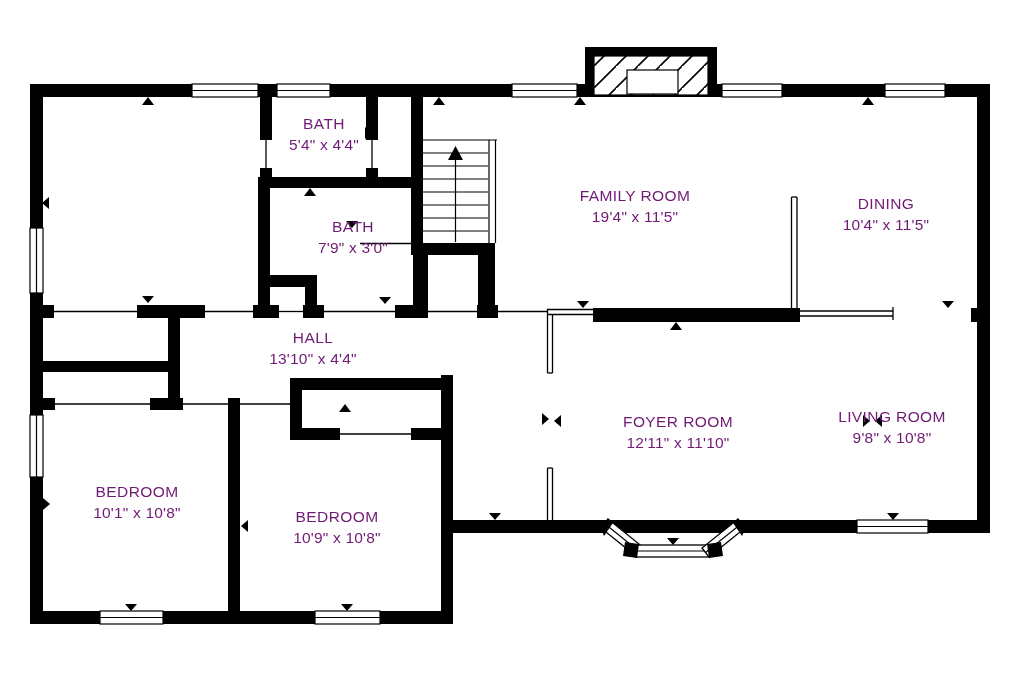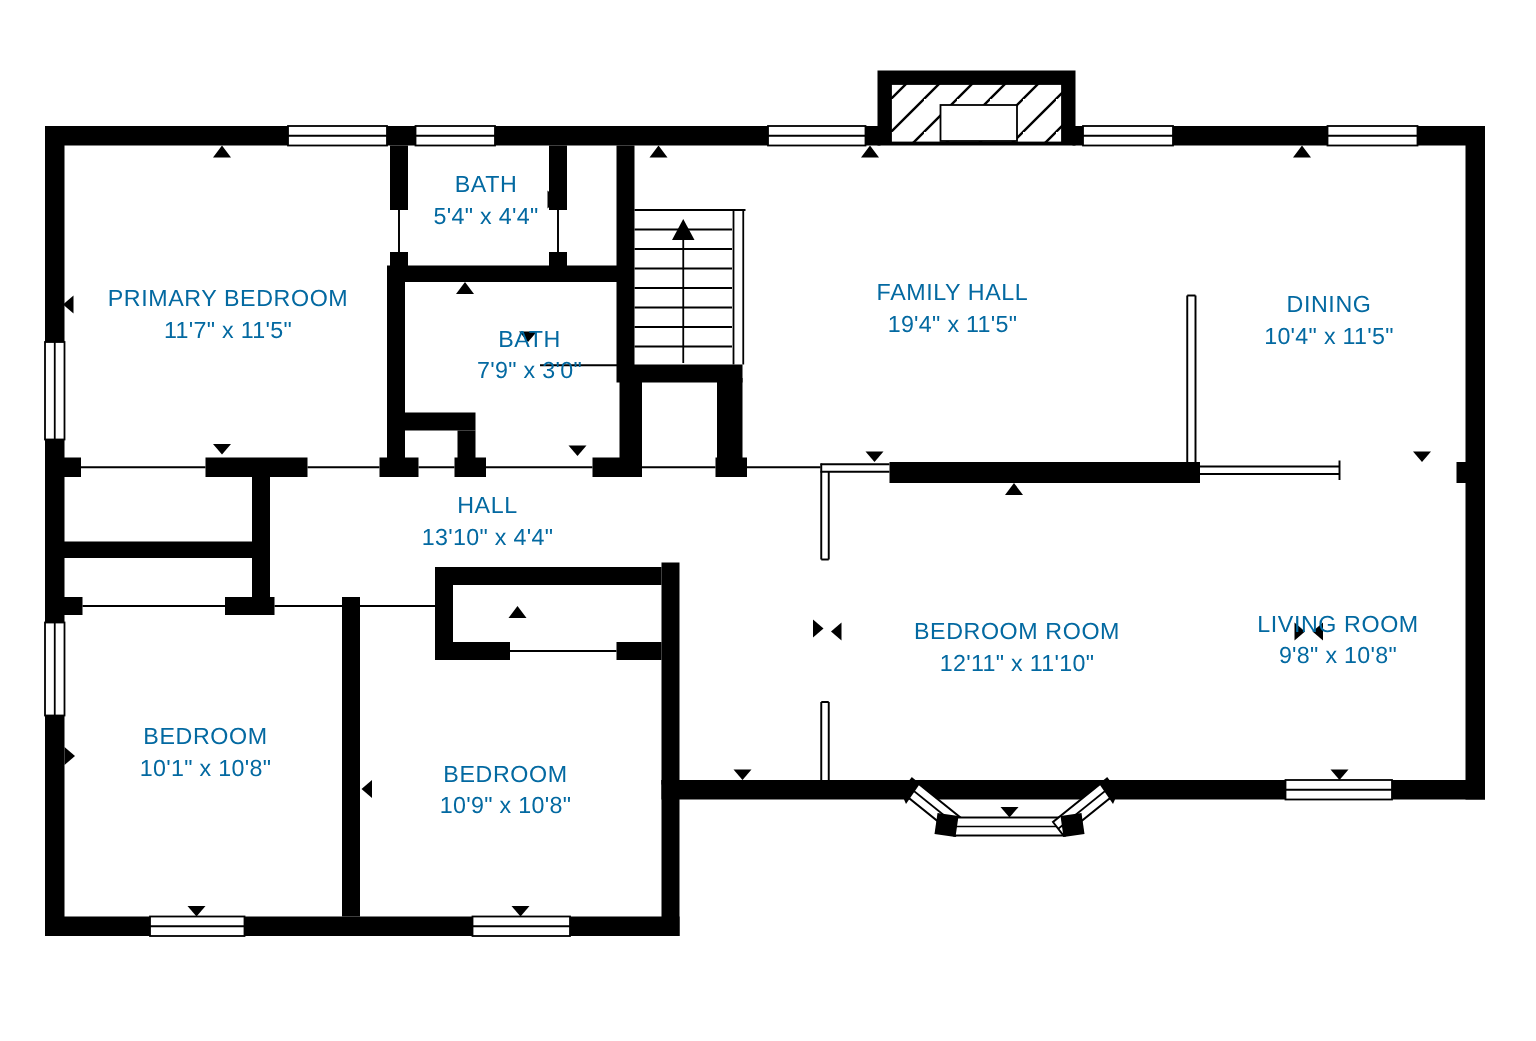--- a/index.html
+++ b/index.html
@@ -1,20 +1,20 @@
 <!DOCTYPE html>
 <html><head>
 <meta charset="utf-8">
 <style>
   html,body{margin:0;padding:0;background:#ffffff;}
   #stage{position:relative;width:1024px;height:694px;background:#ffffff;overflow:hidden;
          font-family:"Liberation Sans", sans-serif;}
   #plan-svg{position:absolute;left:0;top:0;}
   .room-label{position:absolute;transform:translateX(-50%);text-align:center;
-              color:#0369a1;white-space:nowrap;}
+              color:#701a75;white-space:nowrap;}
   .room-label .rname{display:block;font-size:15.5px;line-height:21px;letter-spacing:.4px;}
   .room-label .rdims{display:block;font-size:15.5px;line-height:21px;letter-spacing:.2px;}
 </style>
 </head>
 <body>
 
 <div id="stage">
 <svg id="plan-svg" width="1024" height="694" viewBox="0 0 1024 694">
 
   <defs>
@@ -223,46 +223,42 @@
     <polygon points="875,421 882,415 882,427"></polygon>
 
     <polygon points="372,133 365,127 365,139"></polygon>
     <polygon points="269,202 262,196 262,208"></polygon>
     <polygon points="549,419 542,413 542,425"></polygon>
     <polygon points="870,421 863,415 863,427"></polygon>
     <polygon points="50,504 43,498 43,510"></polygon>
   </g>
 </svg>
 
-  <div class="room-label" style="left:152px;top:189px">
-    <span class="rname">PRIMARY BEDROOM</span>
-    <span class="rdims">11'7" x 11'5"</span>
-  </div>
   <div class="room-label" style="left:324px;top:113px">
     <span class="rname">BATH</span>
     <span class="rdims">5'4" x 4'4"</span>
   </div>
   <div class="room-label" style="left:353px;top:216px">
     <span class="rname">BATH</span>
     <span class="rdims">7'9" x 3'0"</span>
   </div>
   <div class="room-label" style="left:635px;top:185px">
-    <span class="rname">FAMILY HALL</span>
+    <span class="rname">FAMILY ROOM</span>
     <span class="rdims">19'4" x 11'5"</span>
   </div>
   <div class="room-label" style="left:886px;top:193px">
     <span class="rname">DINING</span>
     <span class="rdims">10'4" x 11'5"</span>
   </div>
-  <div class="room-label" style="left:325px;top:327px">
+  <div class="room-label" style="left:313px;top:327px">
     <span class="rname">HALL</span>
     <span class="rdims">13'10" x 4'4"</span>
   </div>
   <div class="room-label" style="left:678px;top:411px">
-    <span class="rname">BEDROOM ROOM</span>
+    <span class="rname">FOYER ROOM</span>
     <span class="rdims">12'11" x 11'10"</span>
   </div>
   <div class="room-label" style="left:892px;top:406px">
     <span class="rname">LIVING ROOM</span>
     <span class="rdims">9'8" x 10'8"</span>
   </div>
   <div class="room-label" style="left:137px;top:481px">
     <span class="rname">BEDROOM</span>
     <span class="rdims">10'1" x 10'8"</span>
   </div>

